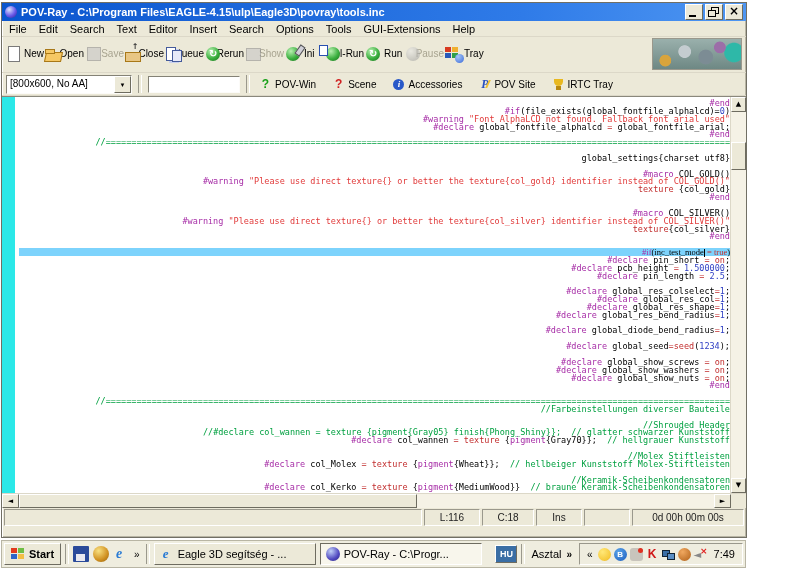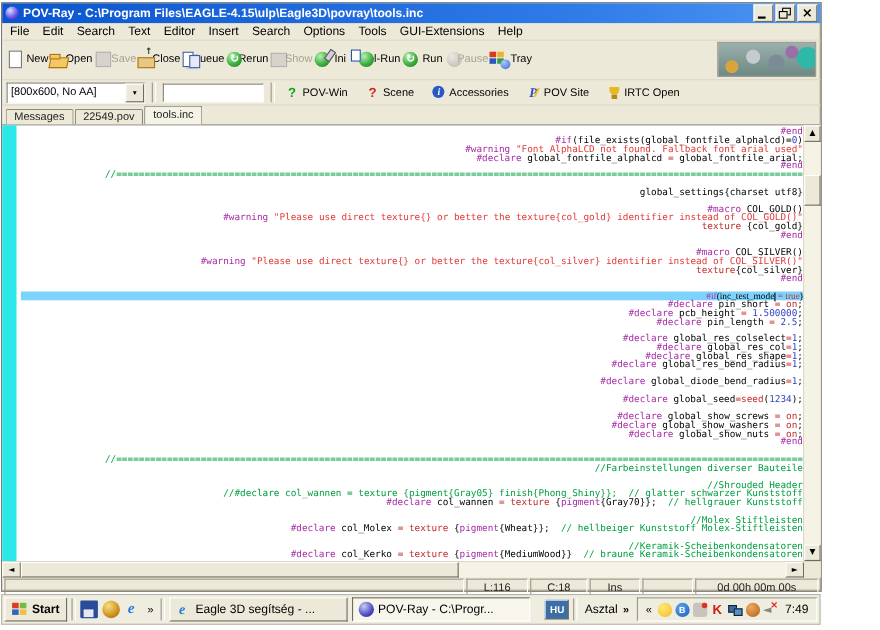--- a/index.html
+++ b/index.html
@@ -252,30 +252,25 @@
           <span class="rbtn">
             <span class="ric ric-info"></span>
             <span>Accessories</span>
           </span>
           <span class="rbtn">
             <span class="ric ric-pov-lightning"></span>
             <span>POV Site</span>
           </span>
           <span class="rbtn">
             <span class="ric ric-trophy"></span>
-            <span>IRTC Open</span>
-          </span>
-        </span>
-    </div>
-
-    <div class="tabstrip" id="tabstrip">
-        <div class="tab">Messages</div>
-        <div class="tab">22549.pov</div>
-        <div class="tab active">tools.inc</div>
-      </div>
+            <span>IRTC Tray</span>
+          </span>
+        </span>
+    </div>
+
 
     <div class="editor">
       <div class="edit-margin"></div>
       <div class="code" id="code">
           <div class="cl"><span class="tk-d">#end</span></div>
           <div class="cl"><span class="tk-d">#if</span><span class="tk-p">(file_exists(global_fontfile_alphalcd)=</span><span class="tk-n">0</span><span class="tk-p">)</span></div>
           <div class="cl"><span class="tk-d">#warning</span><span class="tk-p"> </span><span class="tk-s">"Font AlphaLCD not found. Fallback font arial used"</span></div>
           <div class="cl"><span class="tk-d">#declare</span><span class="tk-p"> global_fontfile_alphalcd </span><span class="tk-k">=</span><span class="tk-p"> global_fontfile_arial;</span></div>
           <div class="cl"><span class="tk-d">#end</span></div>
           <div class="cl"><span class="tk-c">//==========================================================================================================================</span></div>

